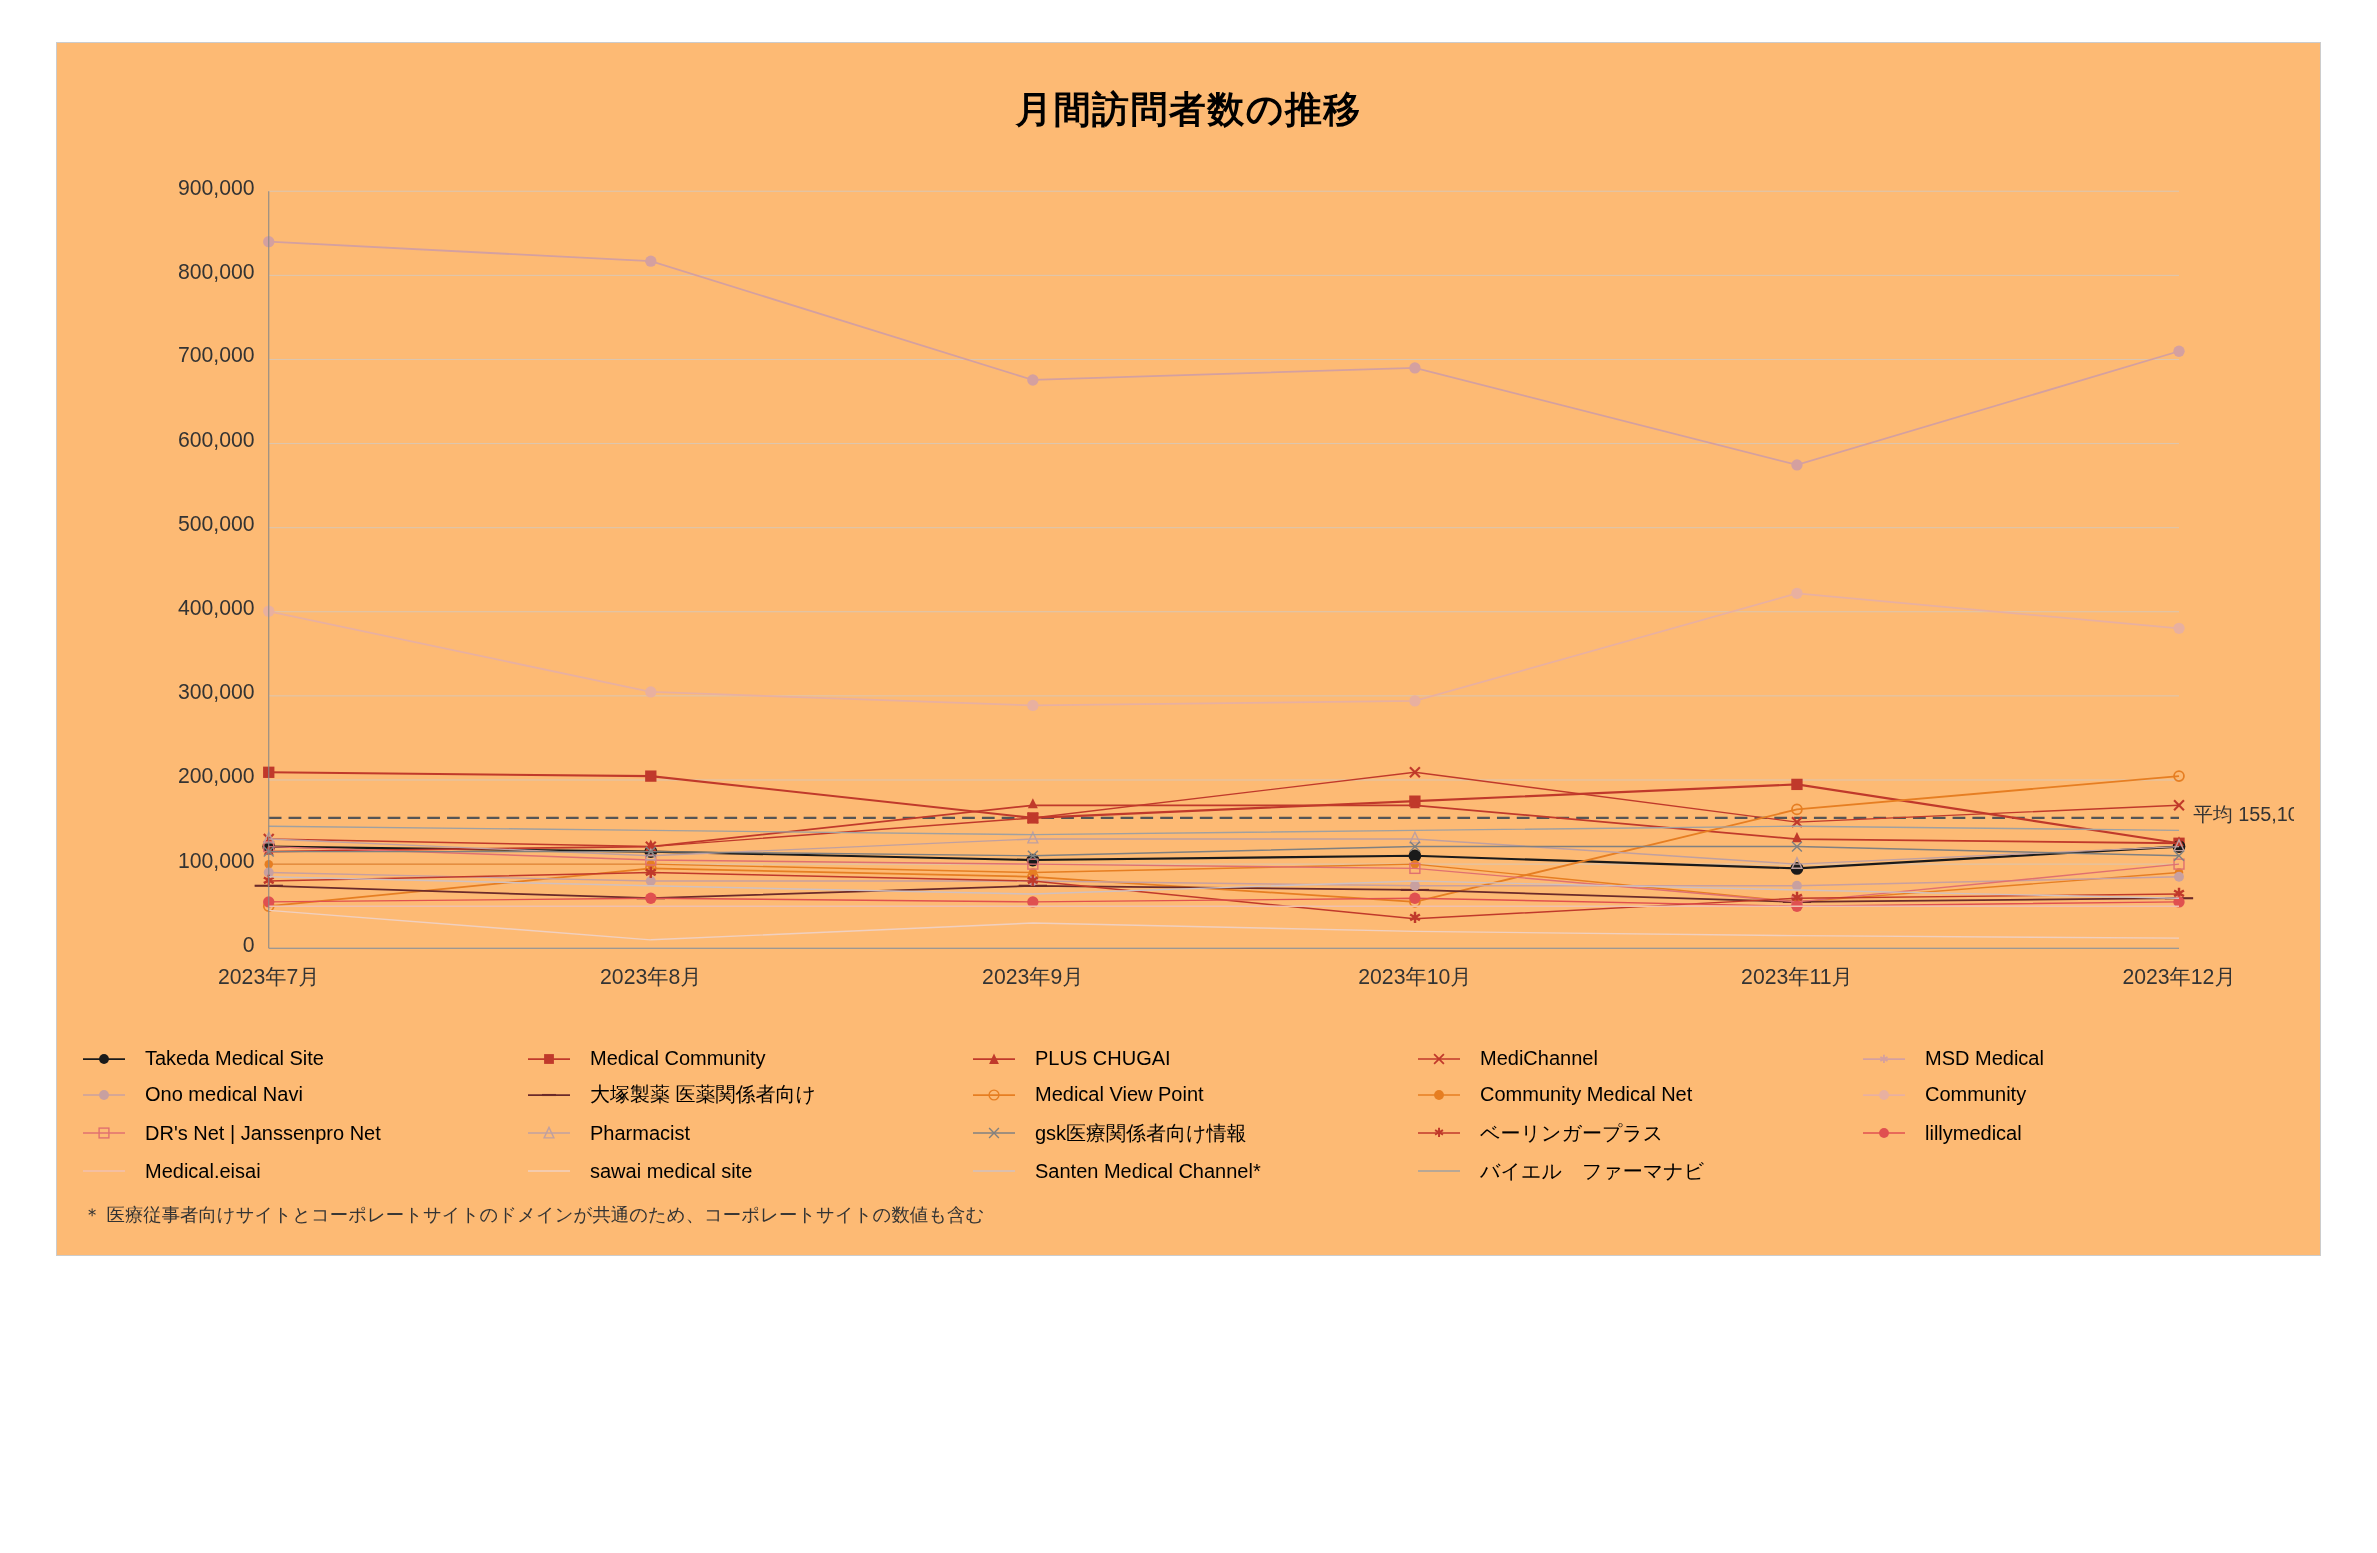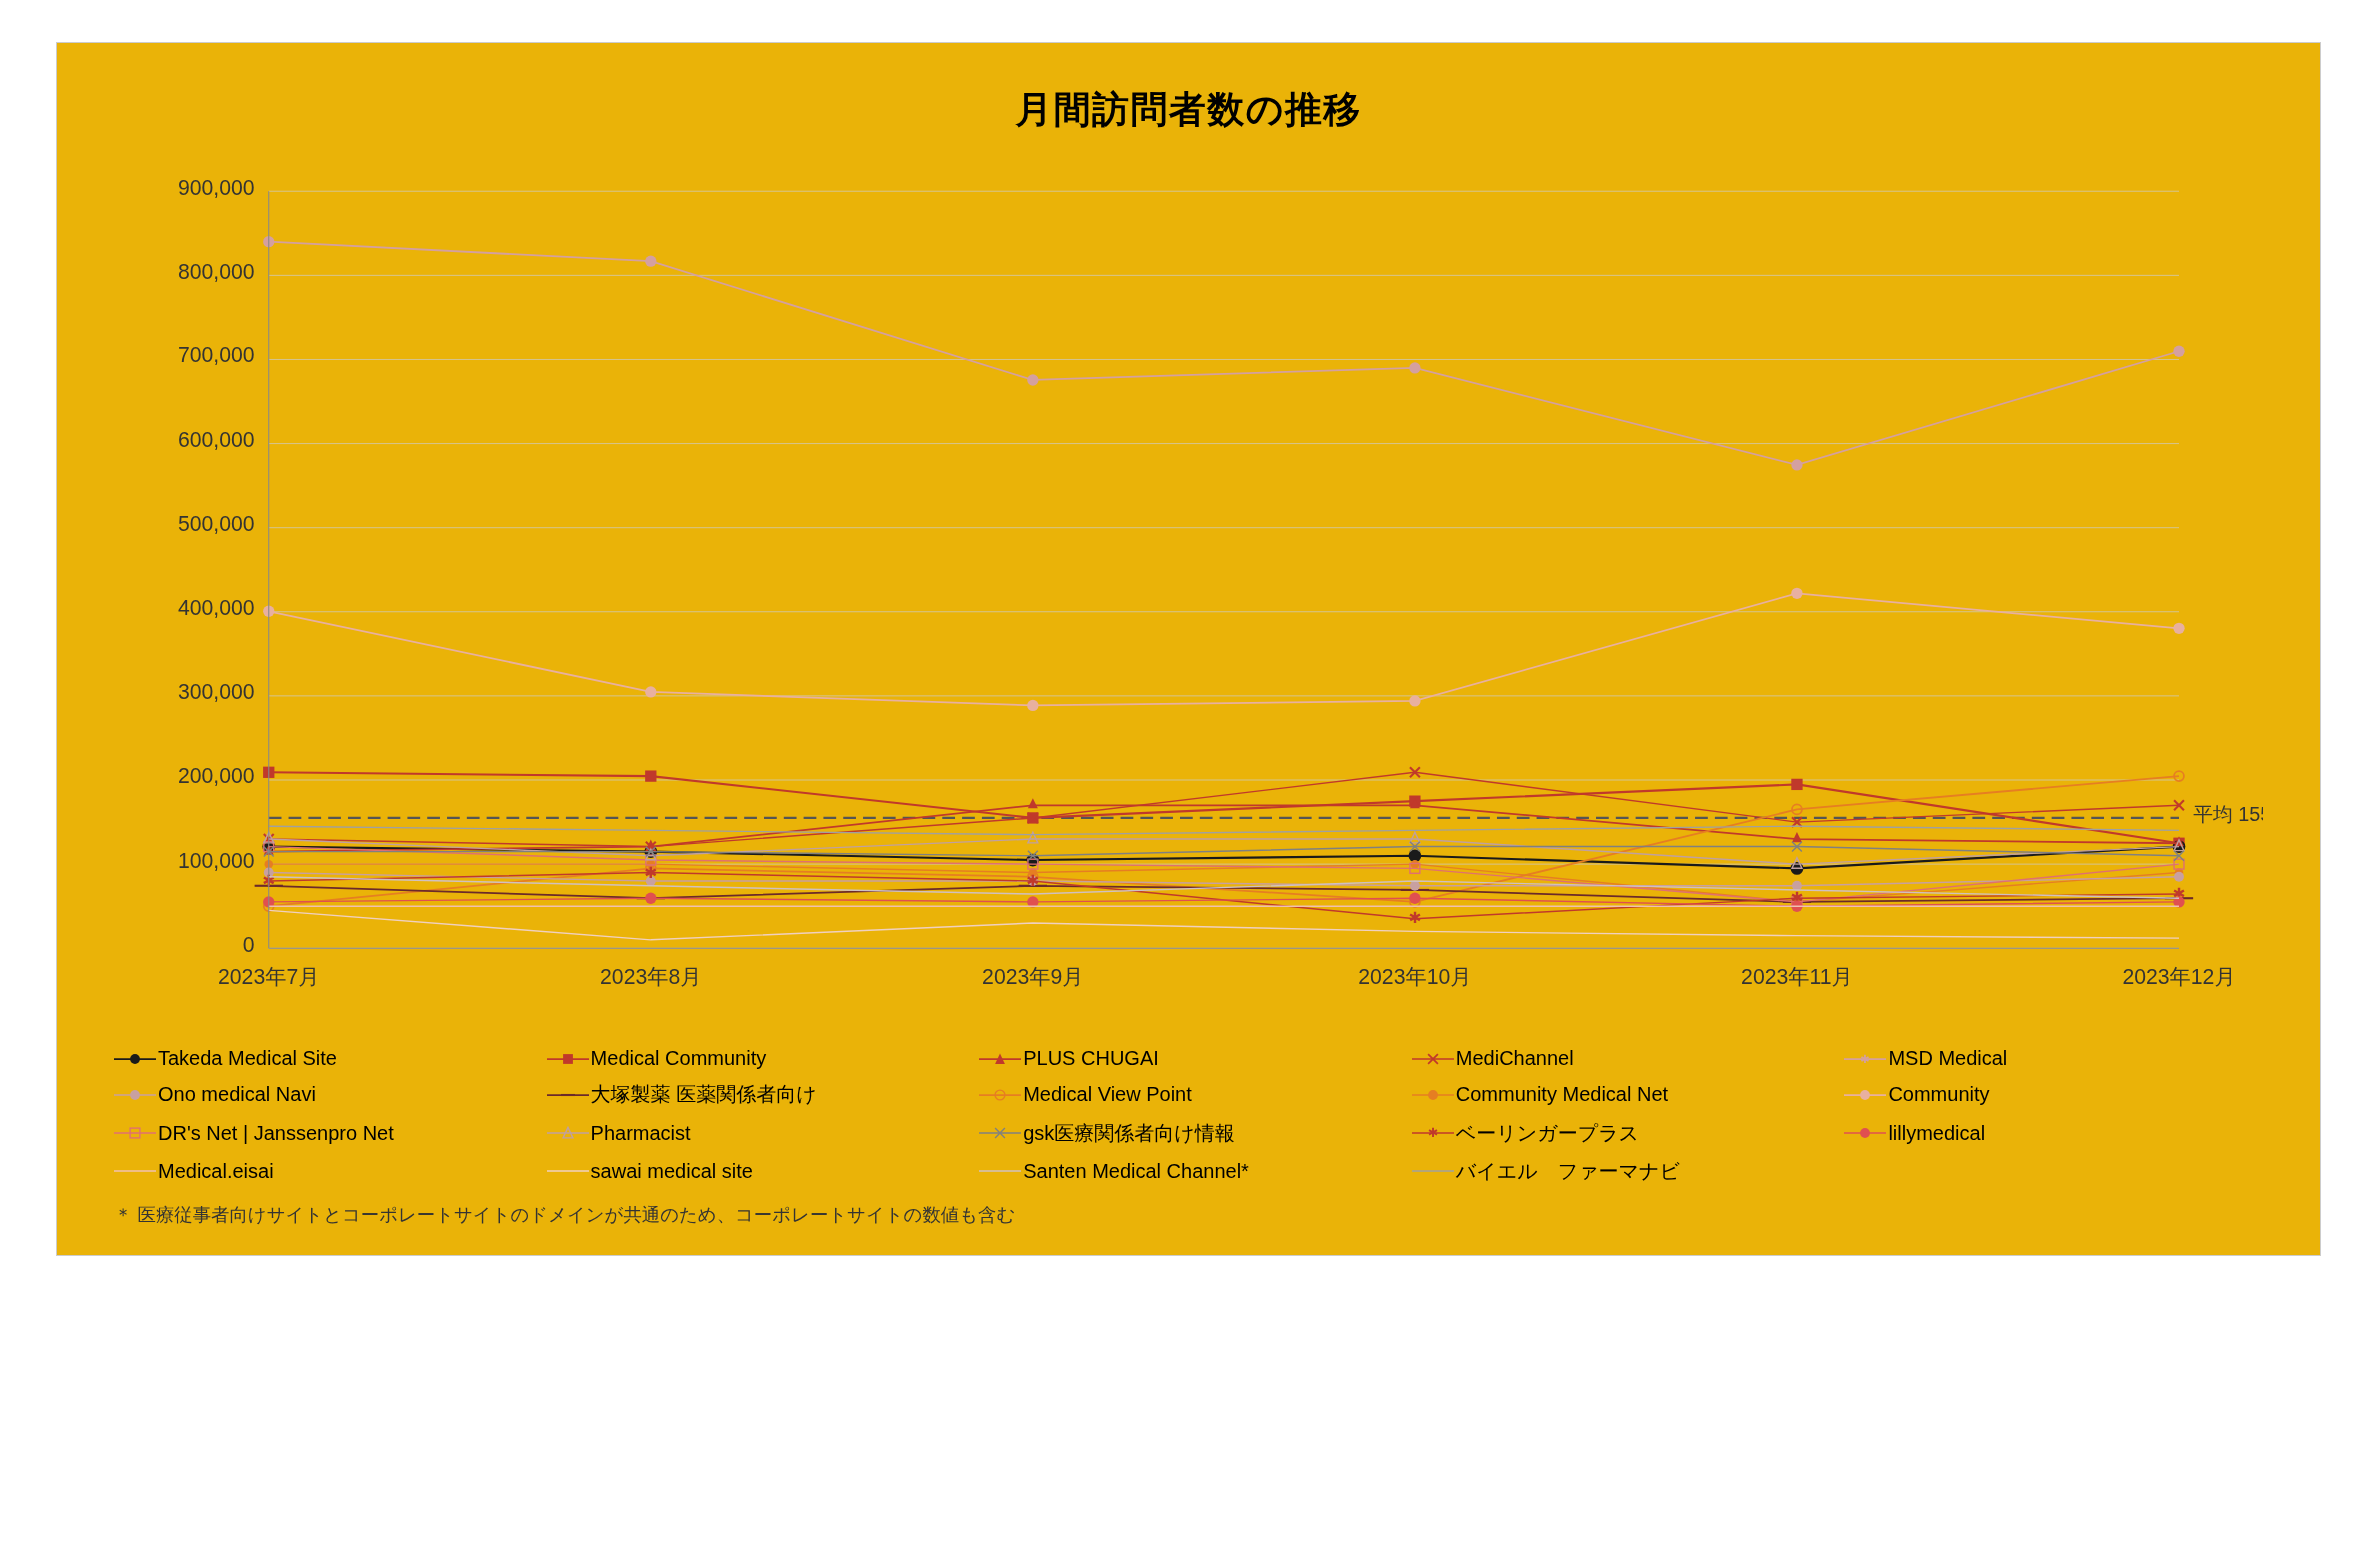--- a/index.html
+++ b/index.html
@@ -6,23 +6,23 @@
     body {
       background: #fff;
       font-family: "Hiragino Sans", "Yu Gothic", "Meiryo", sans-serif;
       width: 2377px;
       height: 1554px;
       overflow: hidden;
     }
     .chart-container {
       width: 2265px;
       margin: 42px auto 0;
-      background: #eab308;
+      background: #fdba74;
       border: 0.7px solid #ccc;
-      padding: 42px 57px 28px;
+      padding: 42px 26px 28px;
       position: relative;
     }
     .chart-title {
       text-align: center;
       font-size: 37px;
       font-weight: bold;
       margin-bottom: 35px;
       letter-spacing: 1.4px;
     }
     .chart-area {
@@ -37,21 +37,21 @@
     .legend-area {
       margin-top: 28px;
       display: grid;
       grid-template-columns: repeat(5, 1fr);
       gap: 11.3px 14px;
       font-size: 20px;
     }
     .legend-item {
       display: flex;
       align-items: center;
-      gap: 2px;
+      gap: 20px;
     }
     .footnote {
       margin-top: 17px;
       font-size: 18.4px;
       color: #333;
     }
   </style>
 </head>
 <body>
 

